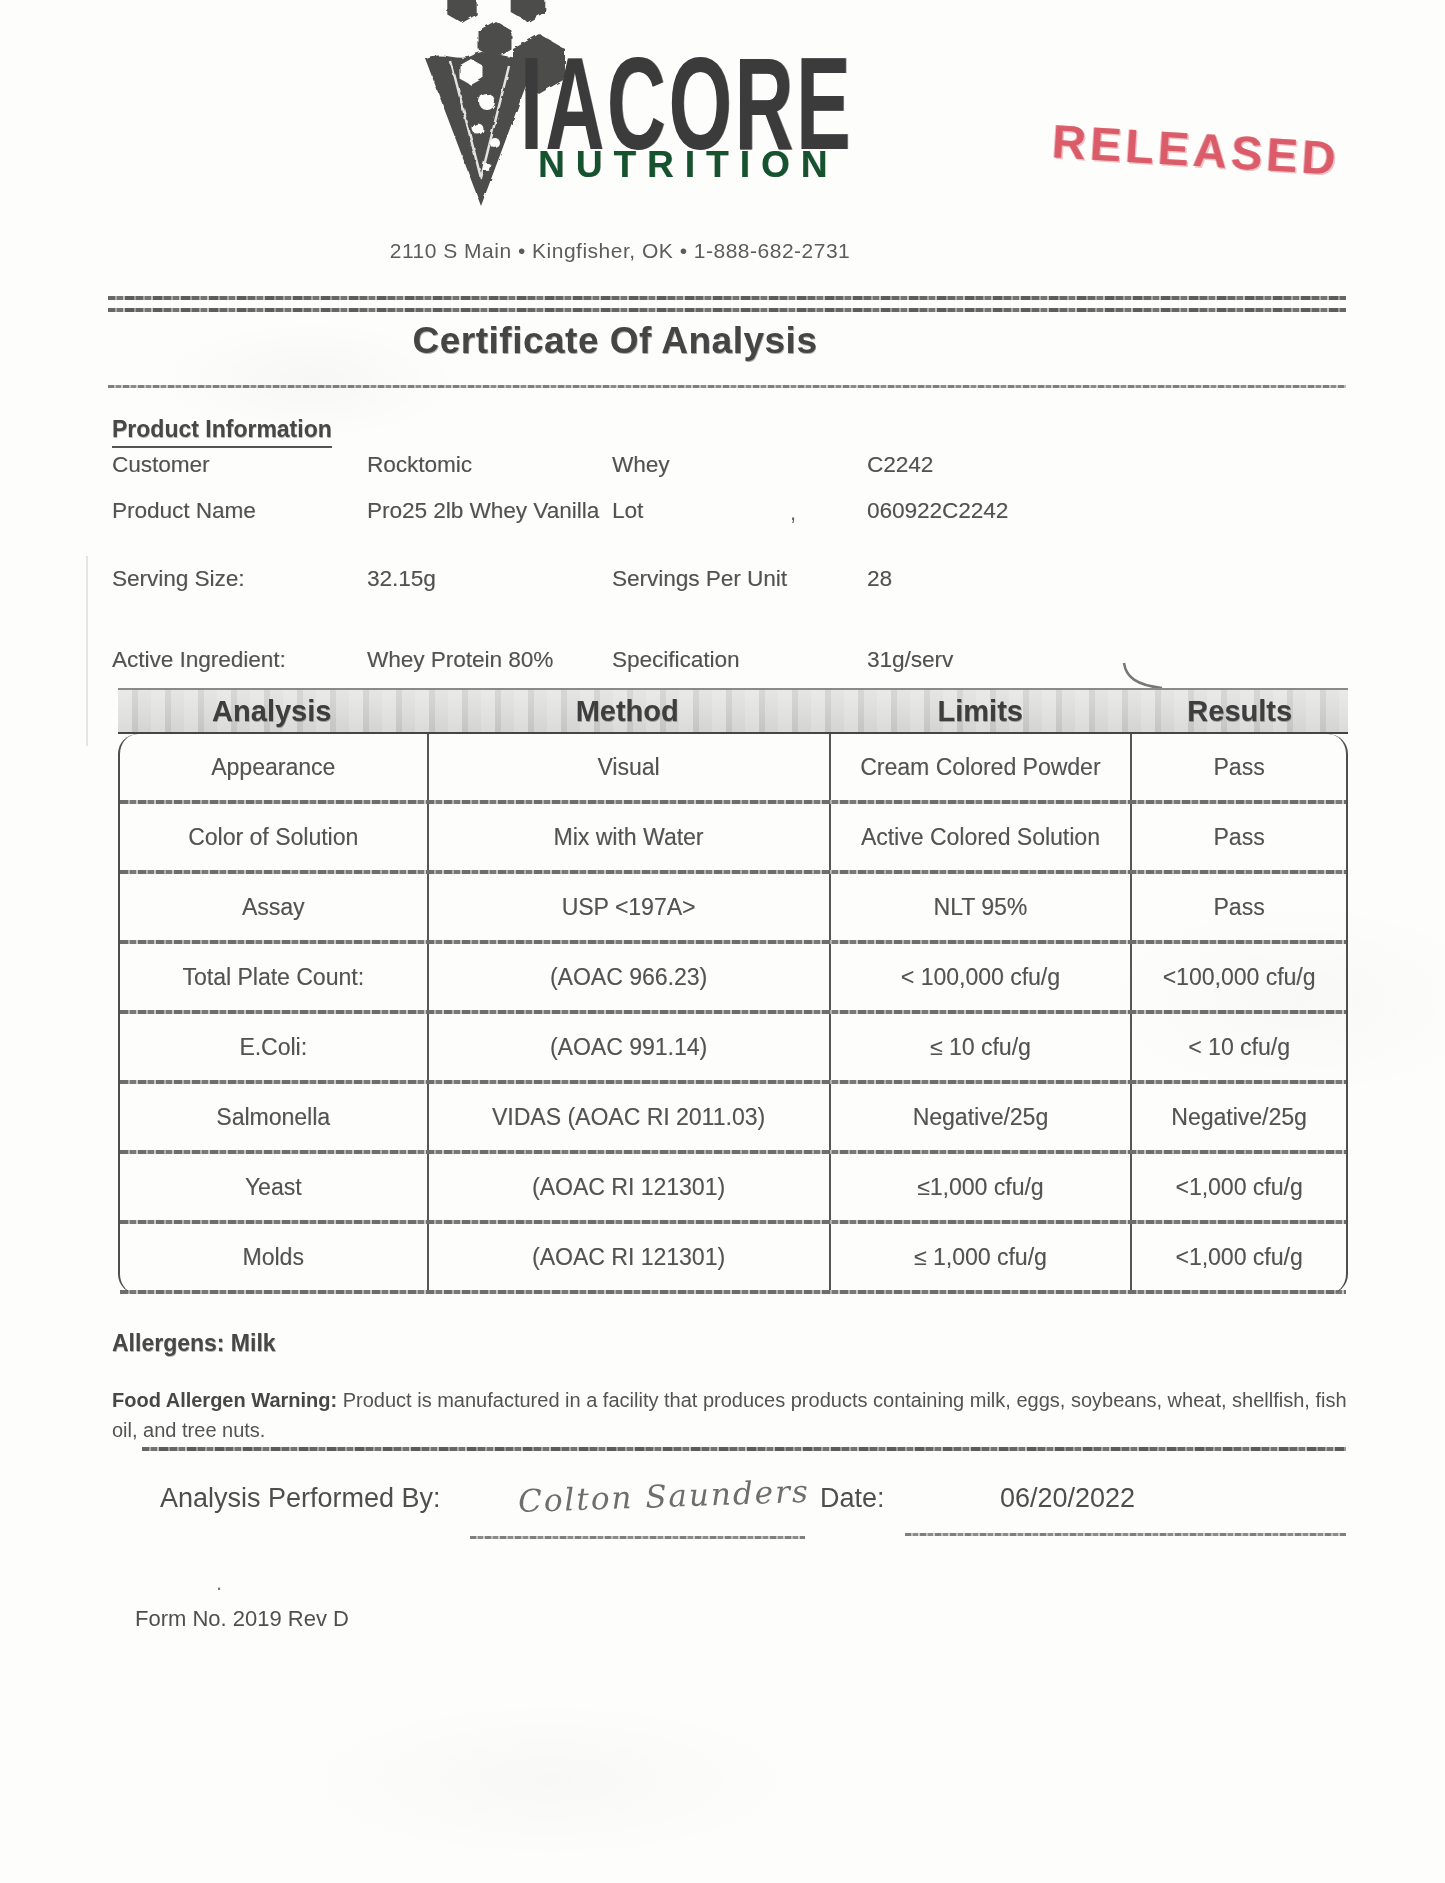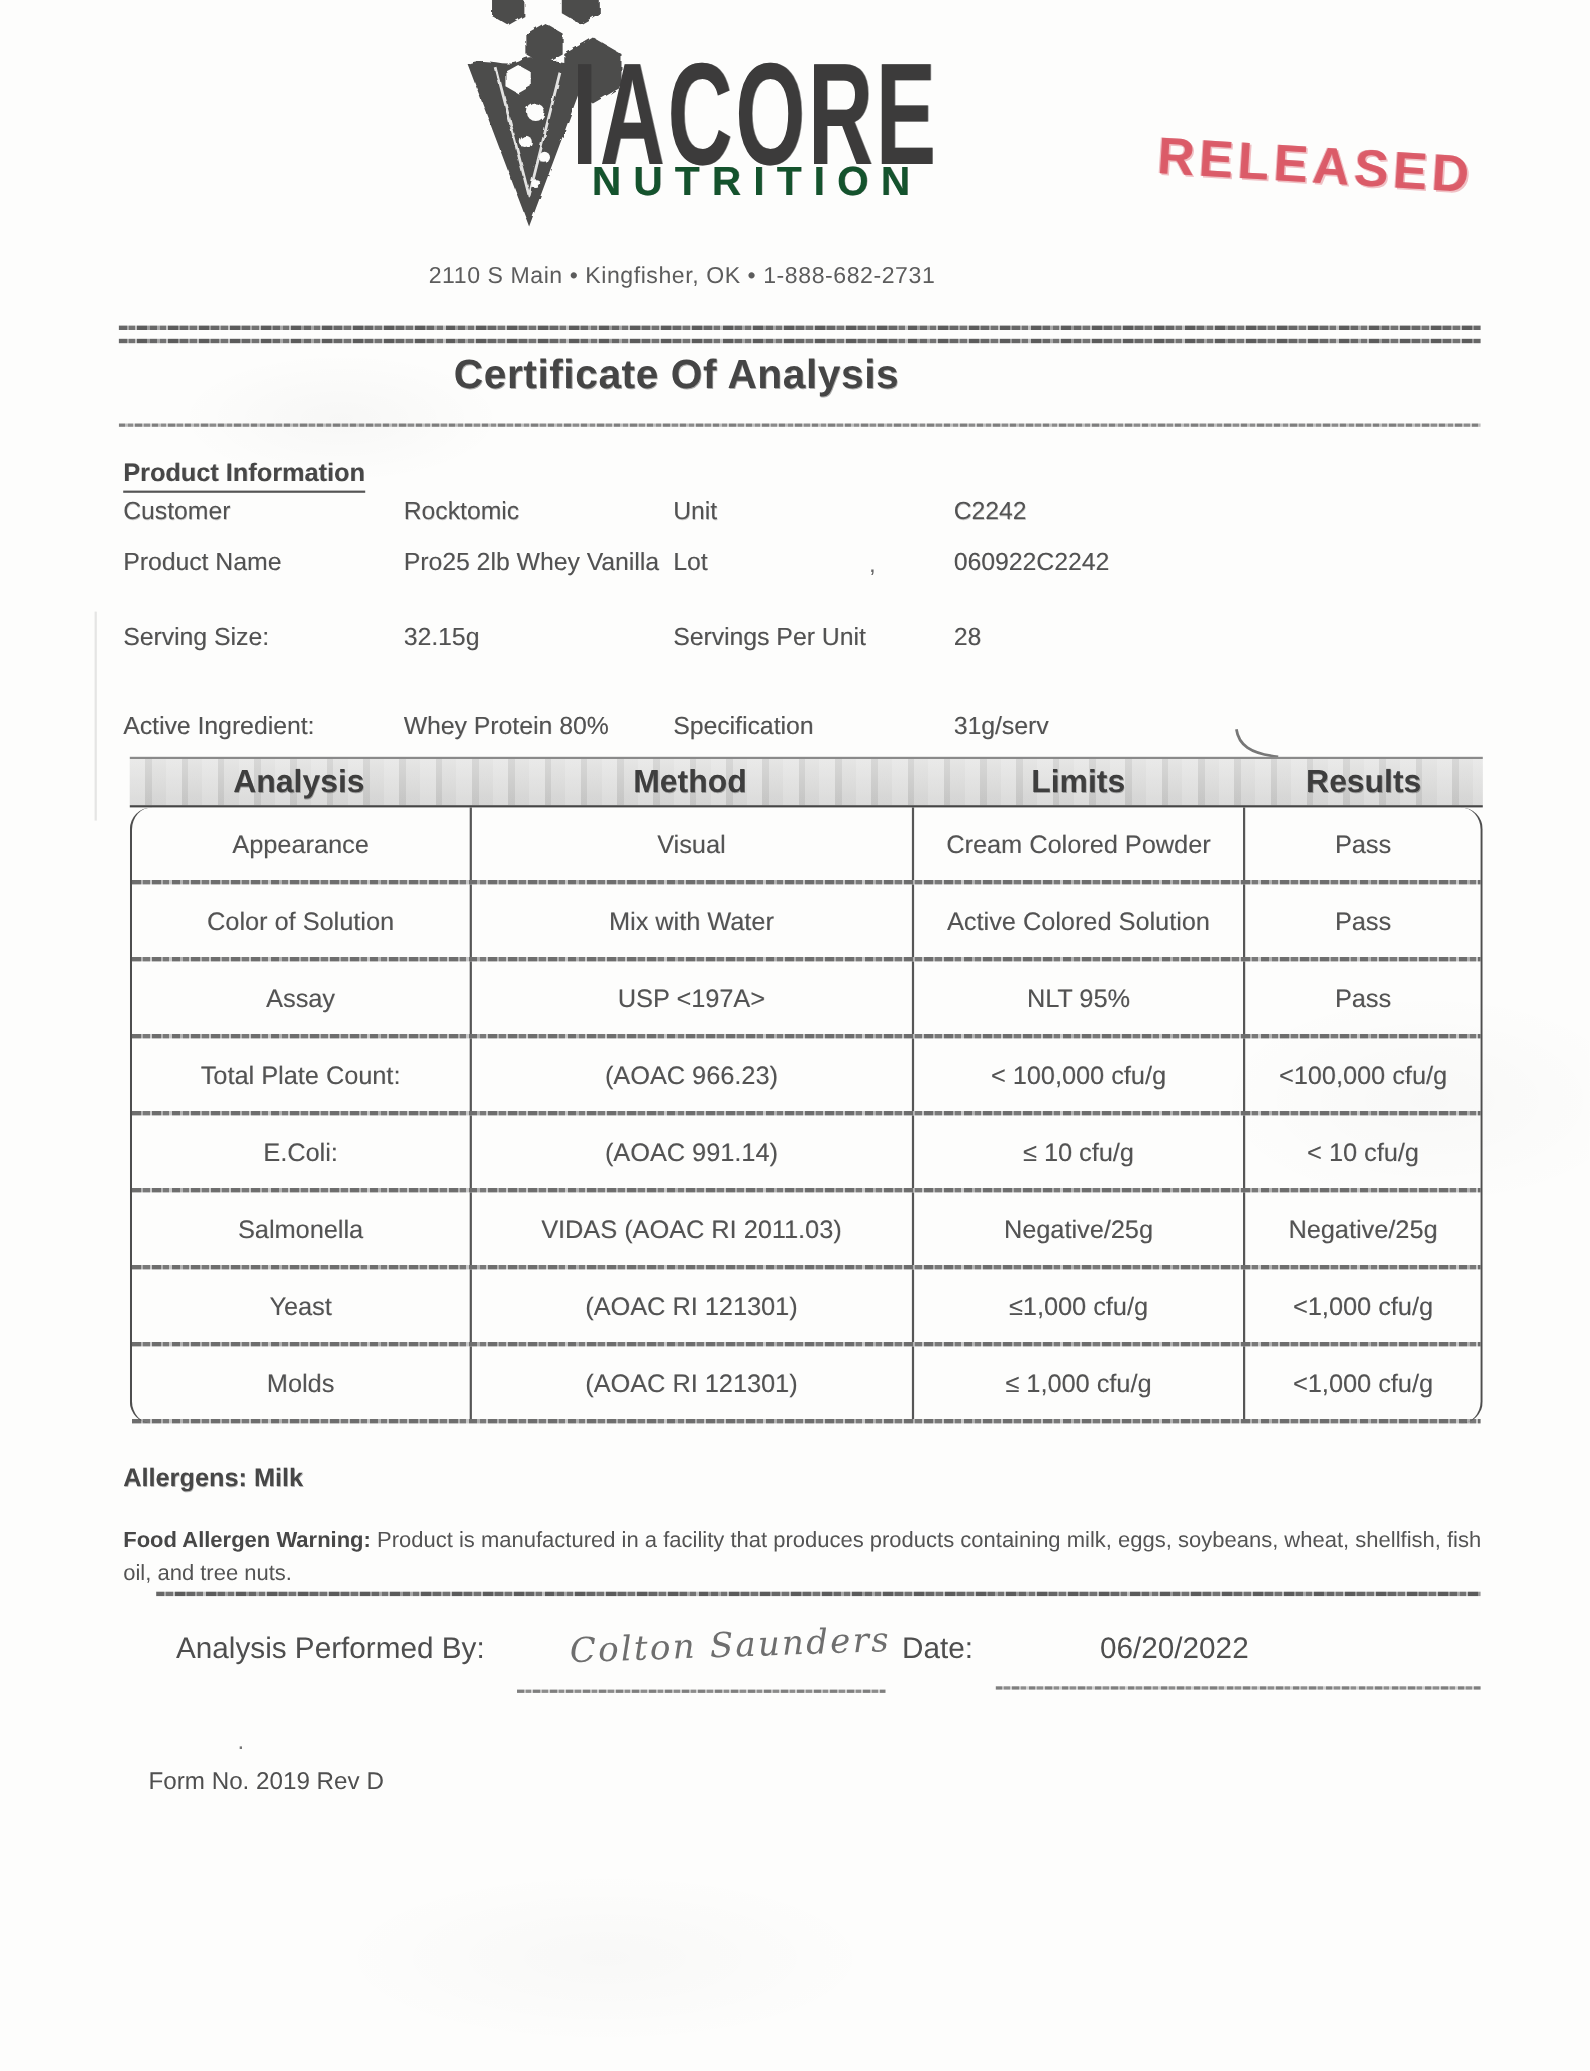--- a/index.html
+++ b/index.html
@@ -134,21 +134,21 @@
 <div class="abs grain-rule" style="left:108px;top:296px;width:1238px;"></div>
 <div class="abs grain-rule" style="left:108px;top:308px;width:1238px;"></div>
 <div class="abs page-title">Certificate Of Analysis</div>
 <div class="abs grain-thin" style="left:108px;top:385px;width:1238px;"></div>
 
 <div class="abs section-title">Product Information</div>
 
 <div class="info-row" style="top:452px;">
   <span>Customer</span>
   <span>Rocktomic</span>
-  <span>Unit</span>
+  <span>Whey</span>
   <span>C2242</span>
 </div>
 <div class="info-row" style="top:498px;">
   <span>Product Name</span>
   <span>Pro25 2lb Whey Vanilla</span>
   <span>Lot</span>
   <span>060922C2242</span>
 </div>
 <div class="info-row" style="top:566px;">
   <span>Serving Size:</span>

